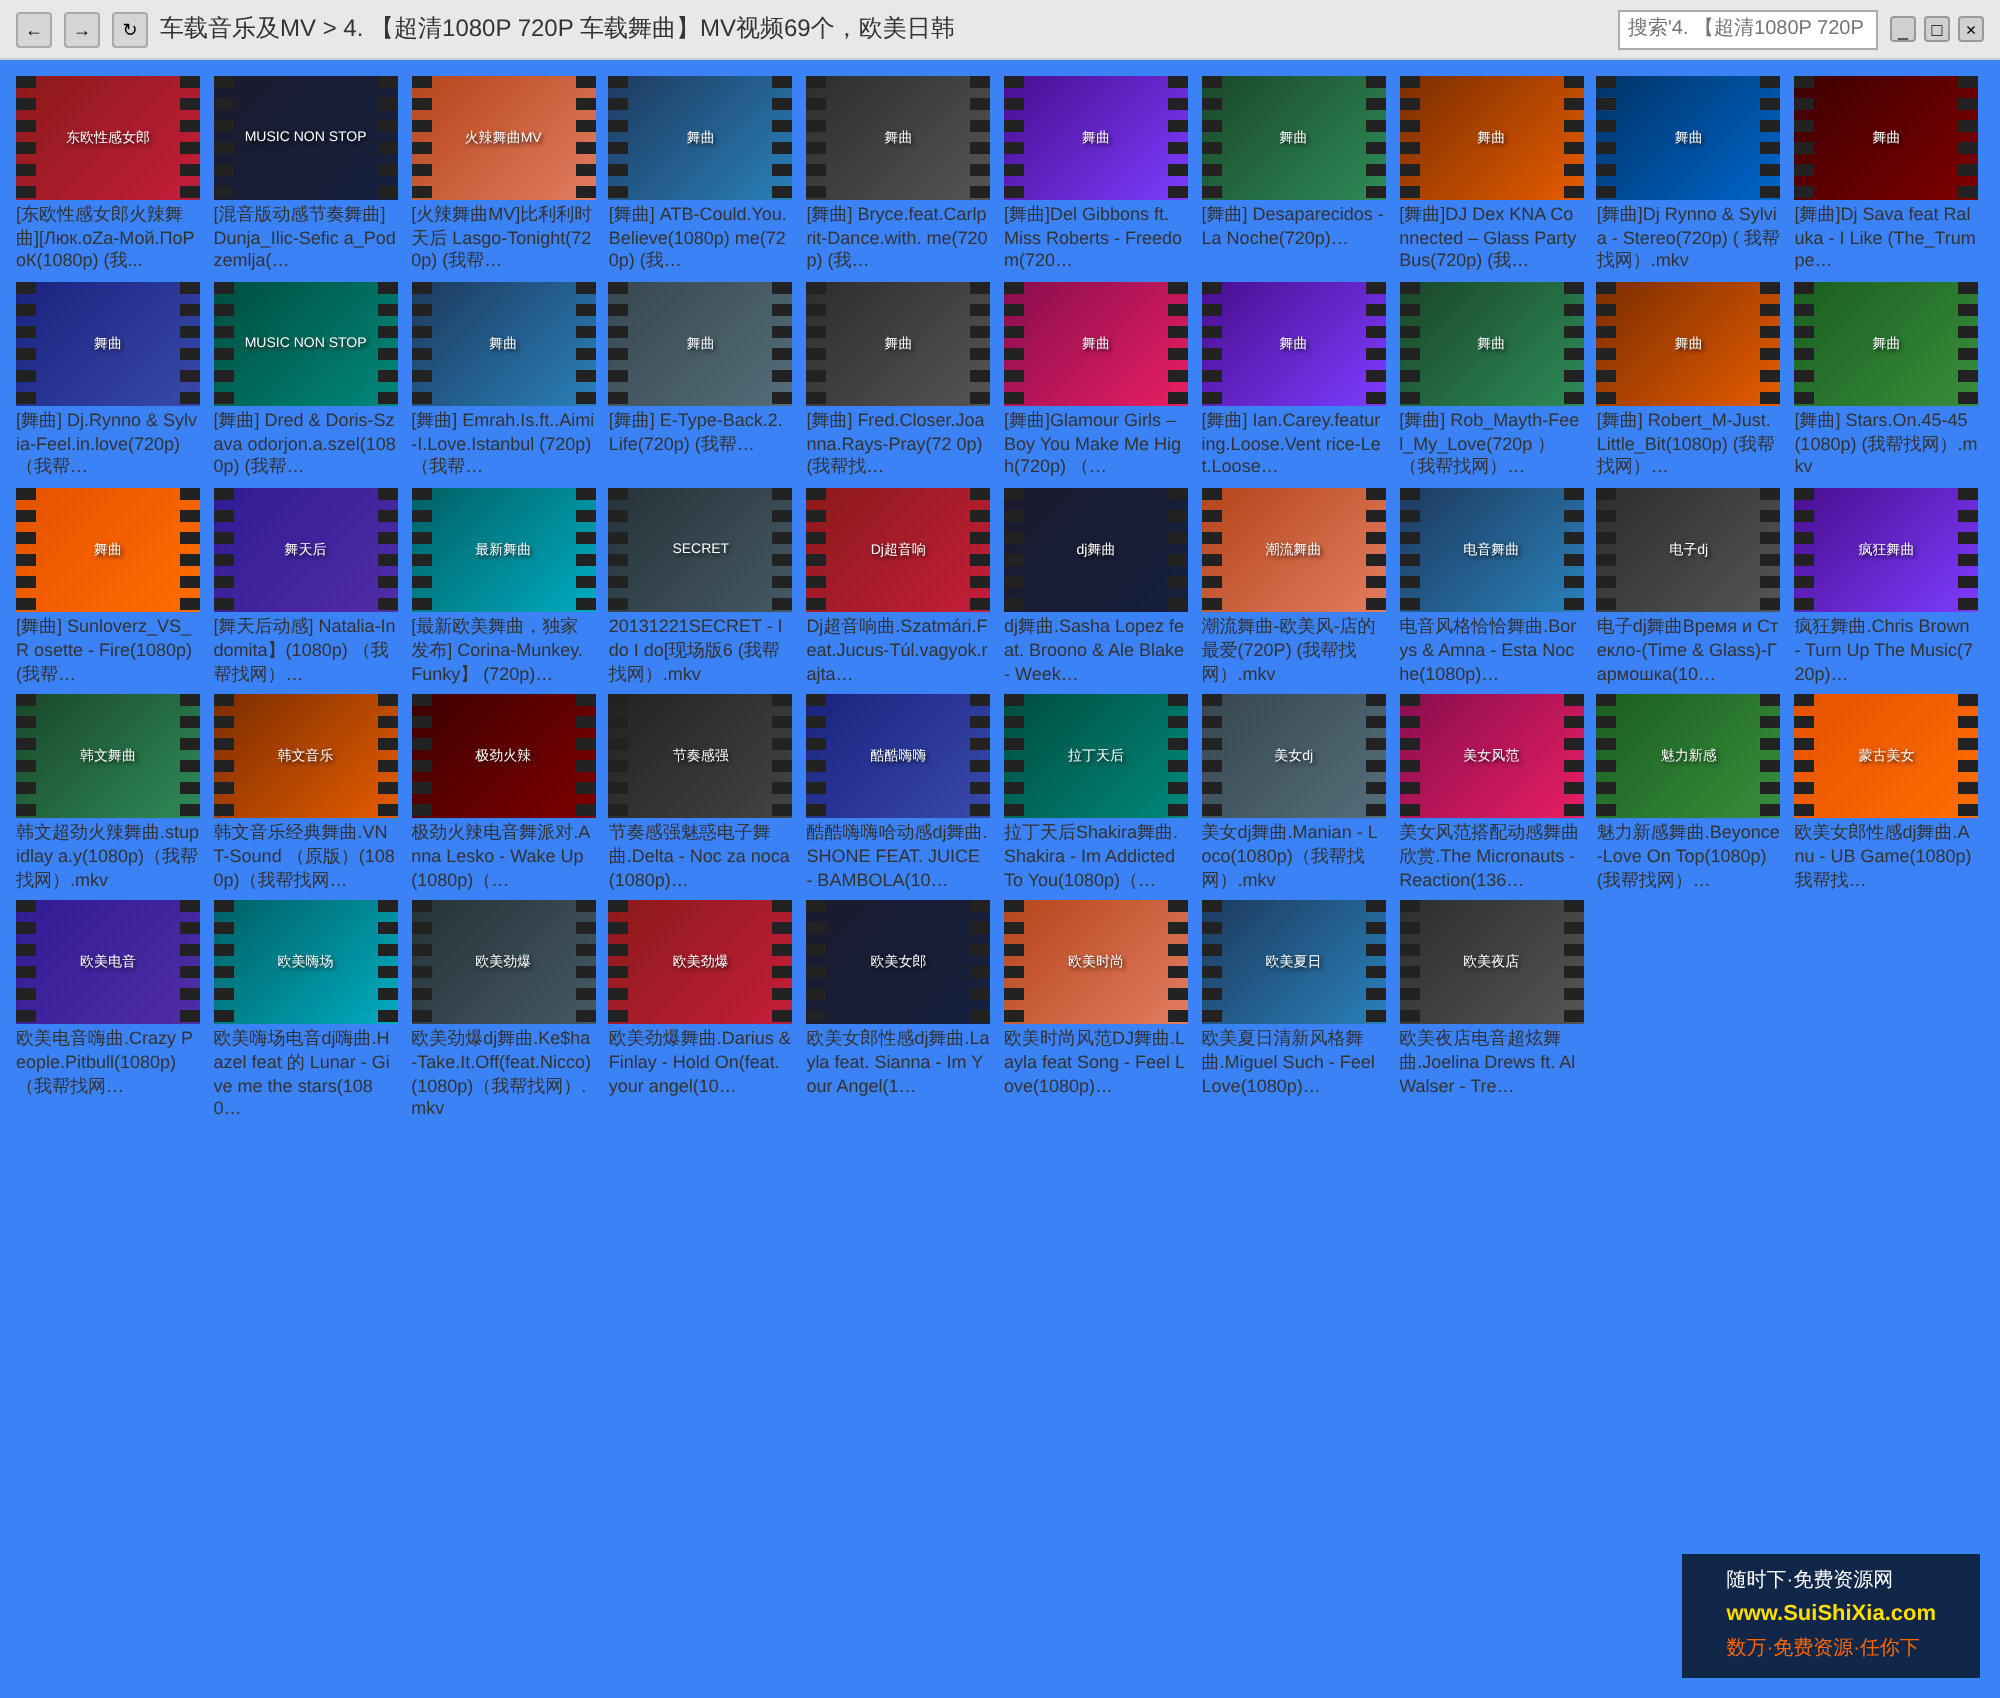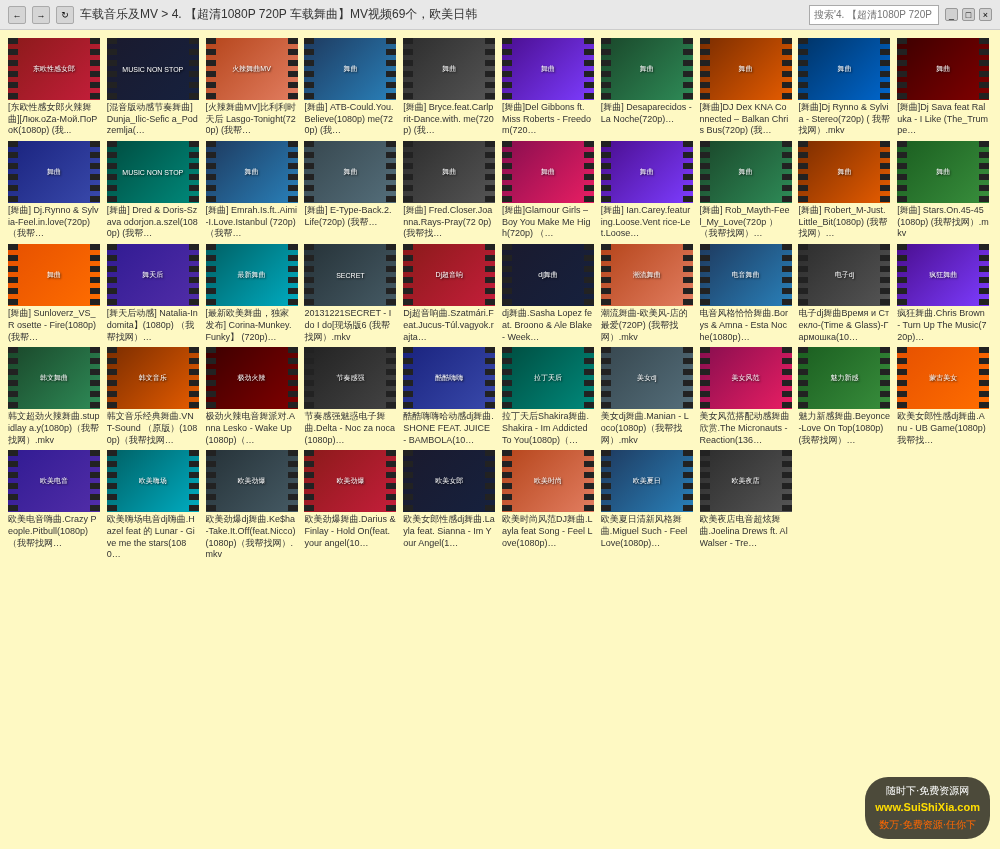--- a/index.html
+++ b/index.html
@@ -68,21 +68,21 @@
       border-radius: 2px;
       cursor: pointer;
       display: flex;
       align-items: center;
       justify-content: center;
       font-size: 9px;
     }
 
     
     .main-content {
-      background: #fef9c3;
+      background: #3b82f6;
       height: calc(849px - 30px);
       overflow-y: auto;
       padding: 8px;
     }
 
     
     .video-grid {
       display: grid;
       grid-template-columns: repeat(10, 1fr);
       gap: 4px;
@@ -145,26 +145,24 @@
       overflow: hidden;
     }
 
     
     .watermark {
       position: fixed;
       bottom: 10px;
       right: 10px;
       background: rgba(0,0,0,0.7);
       color: white;
-      padding: 6px 10px;
+      padding: 6px 22px;
       font-size: 10px;
       line-height: 1.6;
-      text-align: center;
       z-index: 100;
-      border-radius: 23px;
     }
     .watermark .site-url {
       color: #ffdd00;
       font-size: 11px;
       font-weight: bold;
     }
     .watermark .site-desc {
       color: #ff6600;
       font-size: 10px;
     }
@@ -282,21 +280,21 @@
           </div>
         </div>
         <div class="video-label">[舞曲] Desaparecidos - La Noche(720p)…</div>
       </div>
       <div class="video-item">
         <div class="thumbnail film-strip">
           <div class="thumb-bg c8">
             <div class="music-overlay">舞曲</div>
           </div>
         </div>
-        <div class="video-label">[舞曲]DJ Dex KNA Connected – Balkan Chris Bus(720p) (我…</div>
+        <div class="video-label">[舞曲]DJ Dex KNA Connected – Glass Party Bus(720p) (我…</div>
       </div>
       <div class="video-item">
         <div class="thumbnail film-strip">
           <div class="thumb-bg c9">
             <div class="music-overlay">舞曲</div>
           </div>
         </div>
         <div class="video-label">[舞曲]Dj Rynno &amp; Sylvia - Stereo(720p) ( 我帮找网）.mkv</div>
       </div>
       <div class="video-item">

